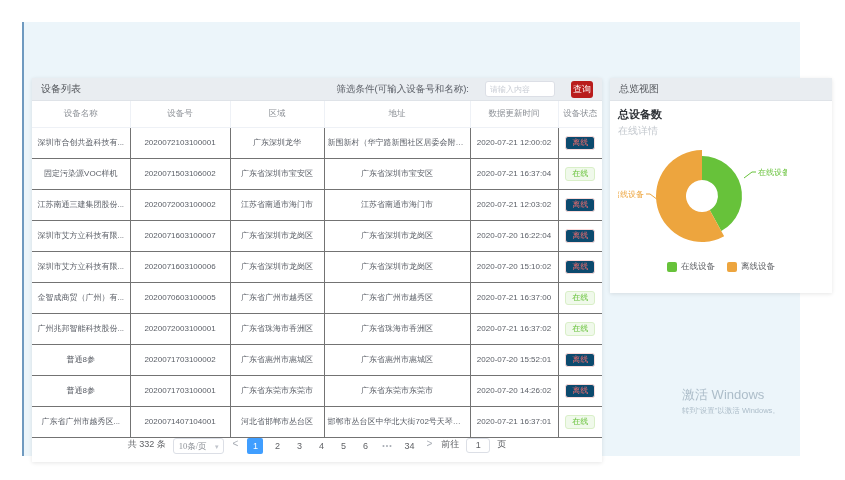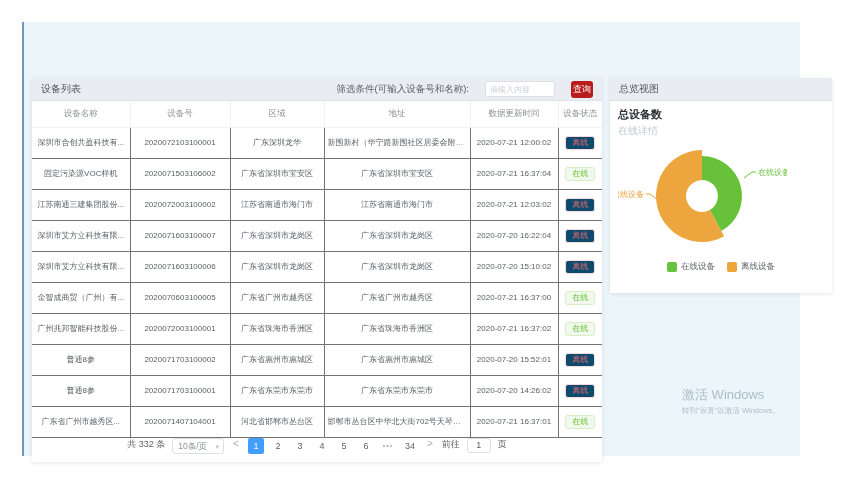--- a/index.html
+++ b/index.html
@@ -25,21 +25,21 @@
   td { height:29px; font-size:8px; color:#5a5e66; text-align:center; border:1px solid #737373;
     white-space:nowrap; overflow:hidden; text-overflow:ellipsis; padding:8px 3px; }
   th:first-child, td:first-child { border-left:none; }
   th:last-child, td:last-child { border-right:none; }
   .badge { display:inline-block; font-size:8px; padding:2px 6px; border-radius:3px; line-height:1; }
   .badge.online  { color:#67c23a; background:#f0f9eb; border:1px solid #d9efc8; }
   .badge.offline { color:#f56c6c; background:#0c4a6e; border:1px solid #fbdada; }
   .pager { height:24px; display:flex; align-items:flex-start; justify-content:center; gap:7px;
     font-size:9px; color:#606266; }
   .size-select { position:relative; border:1px solid #dcdfe6; border-radius:3px; height:16px;
-    line-height:14px; padding:0 16px 0 5px; color:#8d9197; font-size:8.5px; cursor:pointer; }
+    line-height:14px; padding:0 16px 0 5px; color:#8d9197; font-size:8.5px; cursor:pointer;font-family:Liberation Serif, serif; }
   .size-select .chev { position:absolute; right:4px; top:1px; font-size:7px; color:#c0c4cc; }
   .arrow { color:#a8adb5; font-size:10px; cursor:pointer; padding:0 2px; }
   .pages { display:flex; align-items:center; gap:6px; }
   .page { min-width:16px; height:16px; line-height:16px; text-align:center; font-size:9px;
     color:#606266; cursor:pointer; border-radius:2px; }
   .page.active { background:#409eff; color:#fff; }
   .page.dots { color:#a8adb5; cursor:default; letter-spacing:1px; font-size:7px; }
   .goto-input { width:24px; height:15px; border:1px solid #dcdfe6; border-radius:3px;
     text-align:center; font-size:9px; color:#606266; outline:none; }
   

